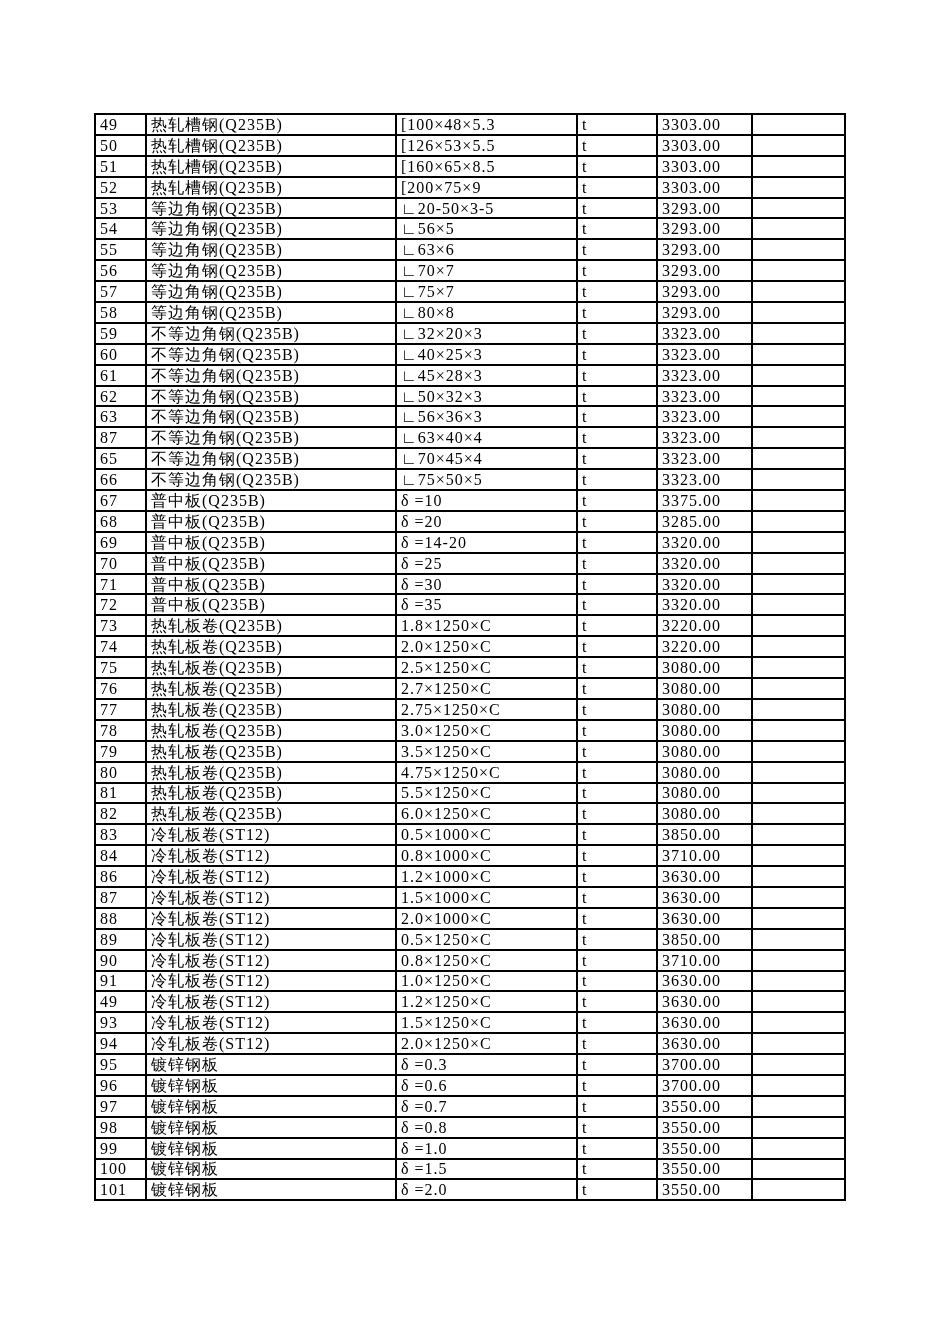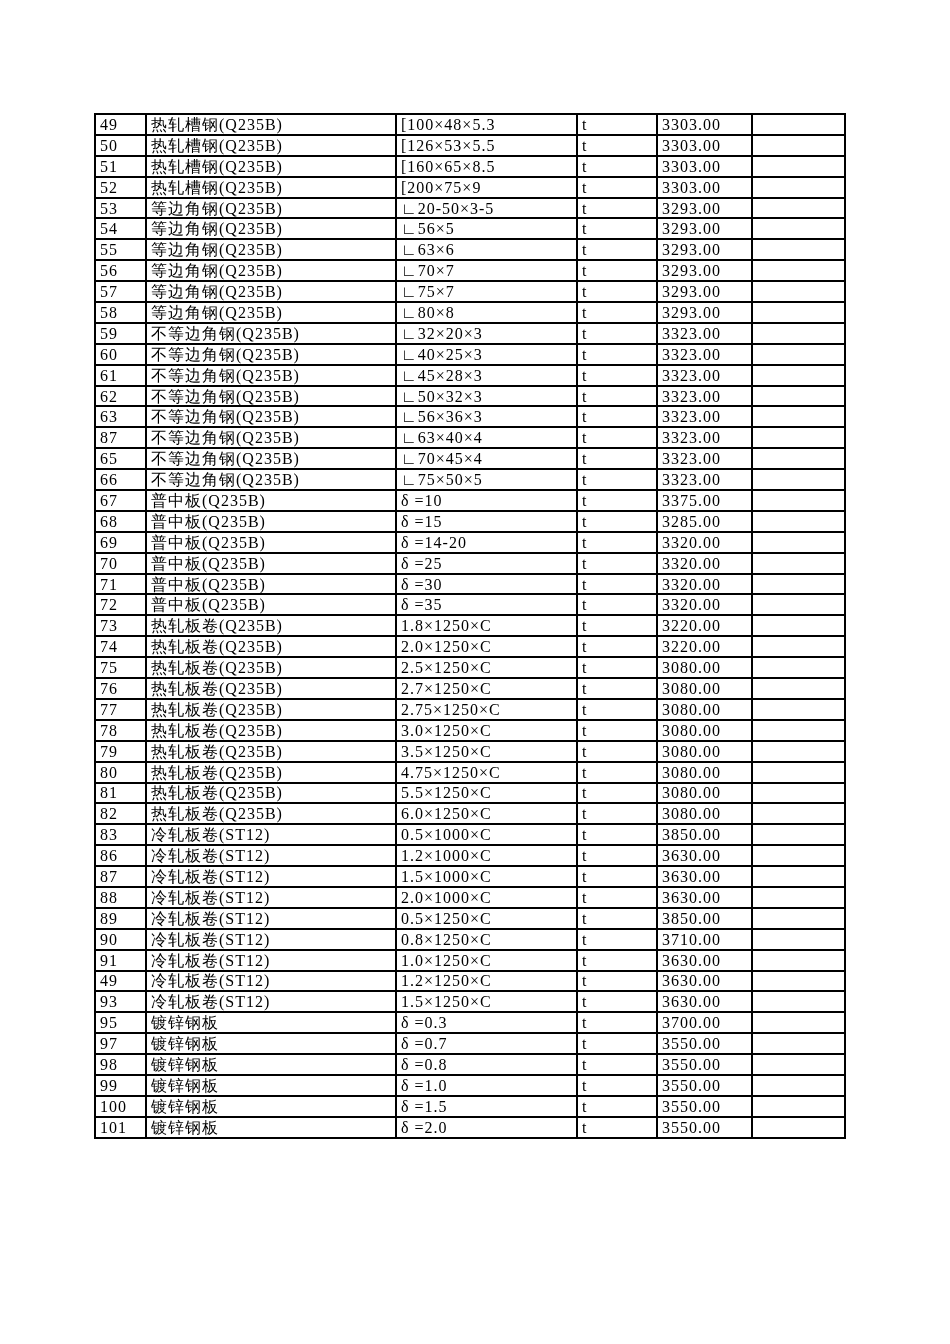--- a/index.html
+++ b/index.html
@@ -205,21 +205,21 @@
     <td>67</td>
     <td>普中板(Q235B)</td>
     <td>δ =10</td>
     <td>t</td>
     <td>3375.00</td>
     <td></td>
   </tr>
       <tr>
     <td>68</td>
     <td>普中板(Q235B)</td>
-    <td>δ =15</td>
+    <td>δ =20</td>
     <td>t</td>
     <td>3285.00</td>
     <td></td>
   </tr>
       <tr>
     <td>69</td>
     <td>普中板(Q235B)</td>
     <td>δ =14-20</td>
     <td>t</td>
     <td>3320.00</td>
@@ -331,20 +331,28 @@
   </tr>
       <tr>
     <td>83</td>
     <td>冷轧板卷(ST12)</td>
     <td>0.5×1000×C</td>
     <td>t</td>
     <td>3850.00</td>
     <td></td>
   </tr>
       <tr>
+    <td>84</td>
+    <td>冷轧板卷(ST12)</td>
+    <td>0.8×1000×C</td>
+    <td>t</td>
+    <td>3710.00</td>
+    <td></td>
+  </tr>
+      <tr>
     <td>86</td>
     <td>冷轧板卷(ST12)</td>
     <td>1.2×1000×C</td>
     <td>t</td>
     <td>3630.00</td>
     <td></td>
   </tr>
       <tr>
     <td>87</td>
     <td>冷轧板卷(ST12)</td>
@@ -395,23 +403,39 @@
   </tr>
       <tr>
     <td>93</td>
     <td>冷轧板卷(ST12)</td>
     <td>1.5×1250×C</td>
     <td>t</td>
     <td>3630.00</td>
     <td></td>
   </tr>
       <tr>
+    <td>94</td>
+    <td>冷轧板卷(ST12)</td>
+    <td>2.0×1250×C</td>
+    <td>t</td>
+    <td>3630.00</td>
+    <td></td>
+  </tr>
+      <tr>
     <td>95</td>
     <td>镀锌钢板</td>
     <td>δ =0.3</td>
+    <td>t</td>
+    <td>3700.00</td>
+    <td></td>
+  </tr>
+      <tr>
+    <td>96</td>
+    <td>镀锌钢板</td>
+    <td>δ =0.6</td>
     <td>t</td>
     <td>3700.00</td>
     <td></td>
   </tr>
       <tr>
     <td>97</td>
     <td>镀锌钢板</td>
     <td>δ =0.7</td>
     <td>t</td>
     <td>3550.00</td>

